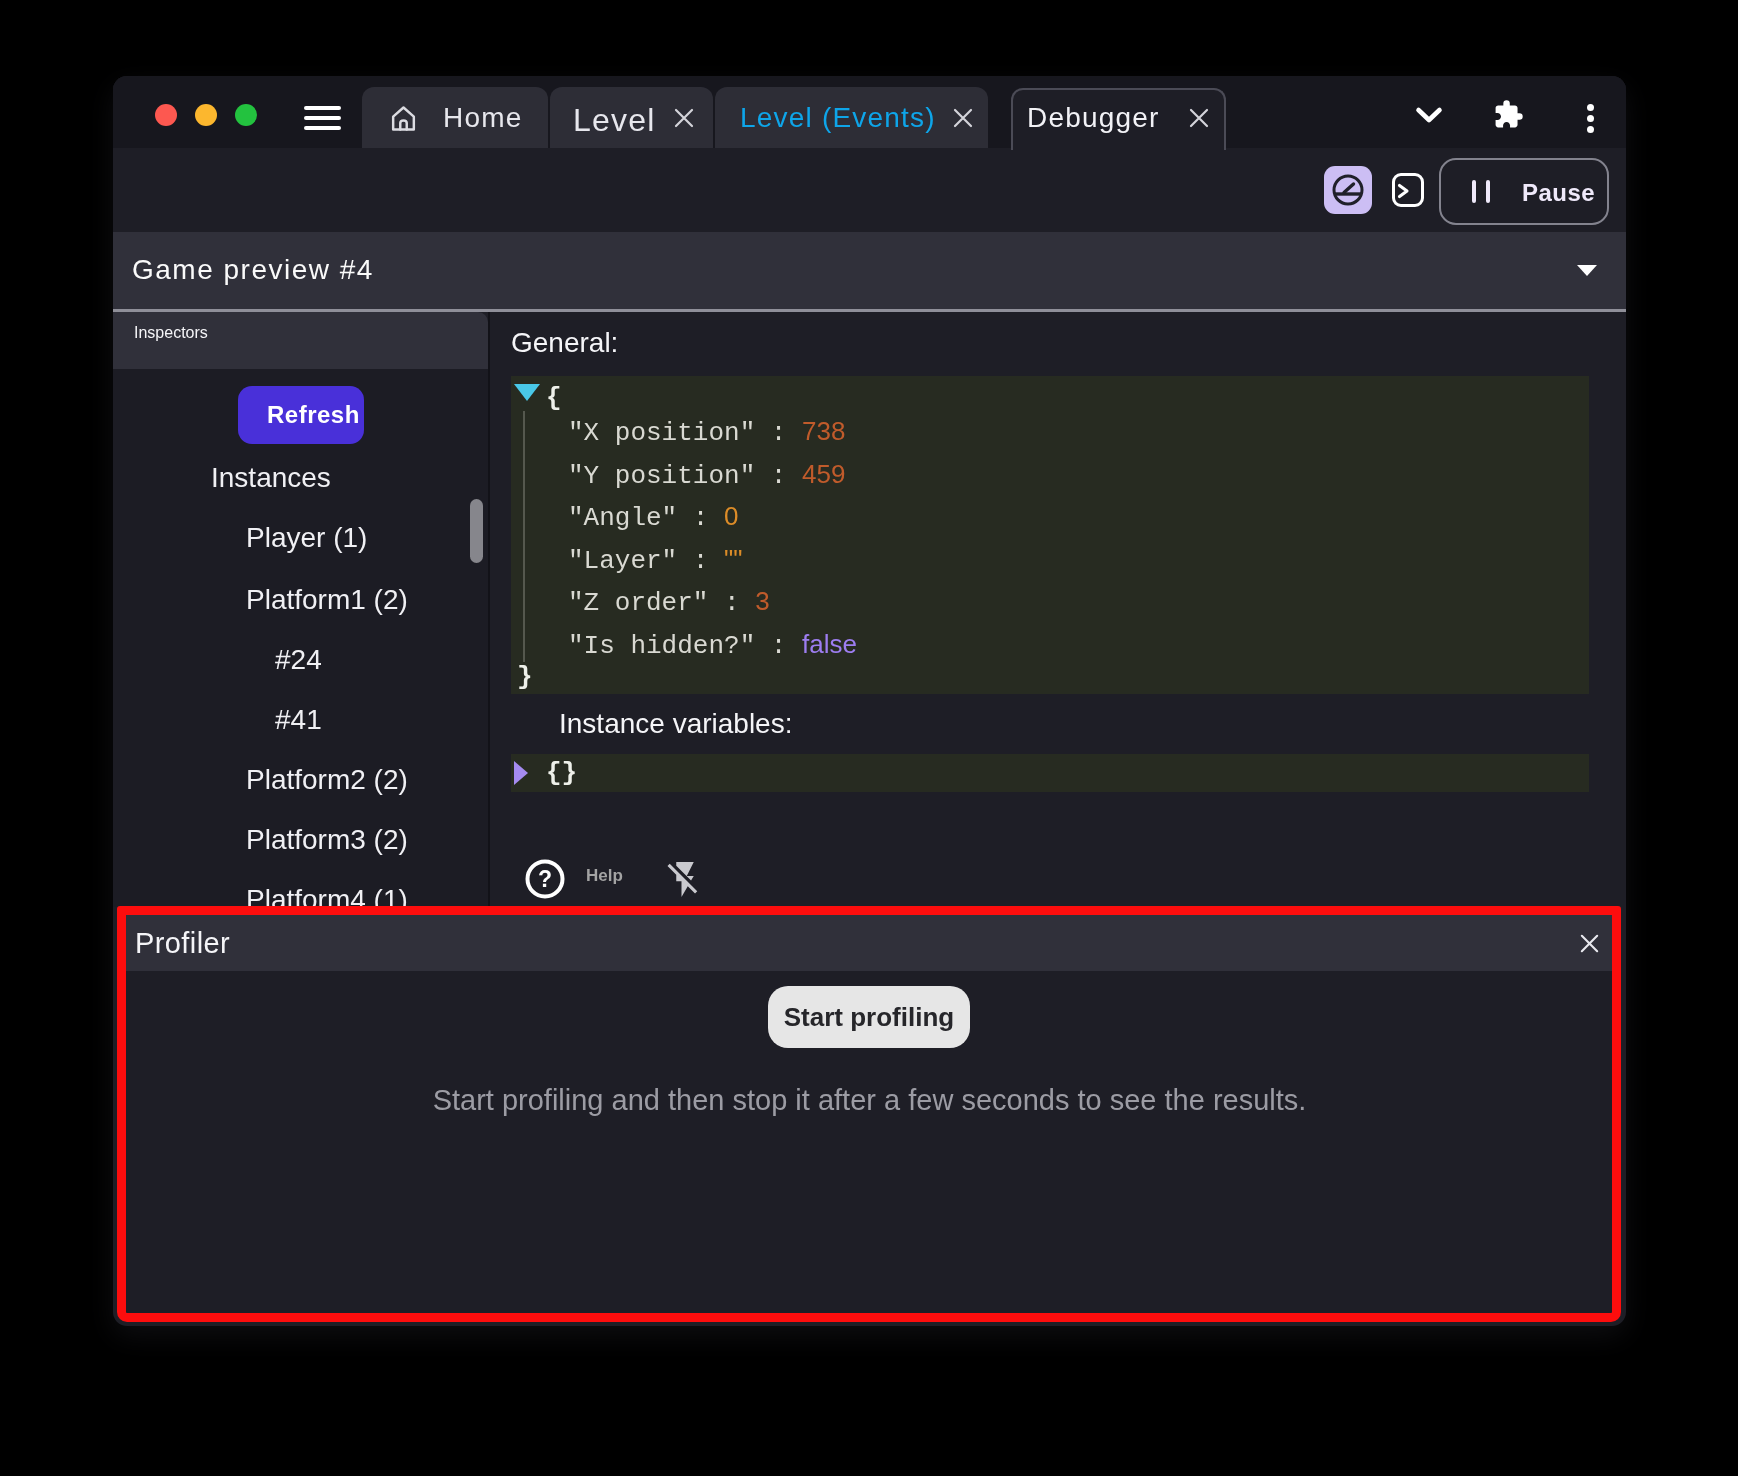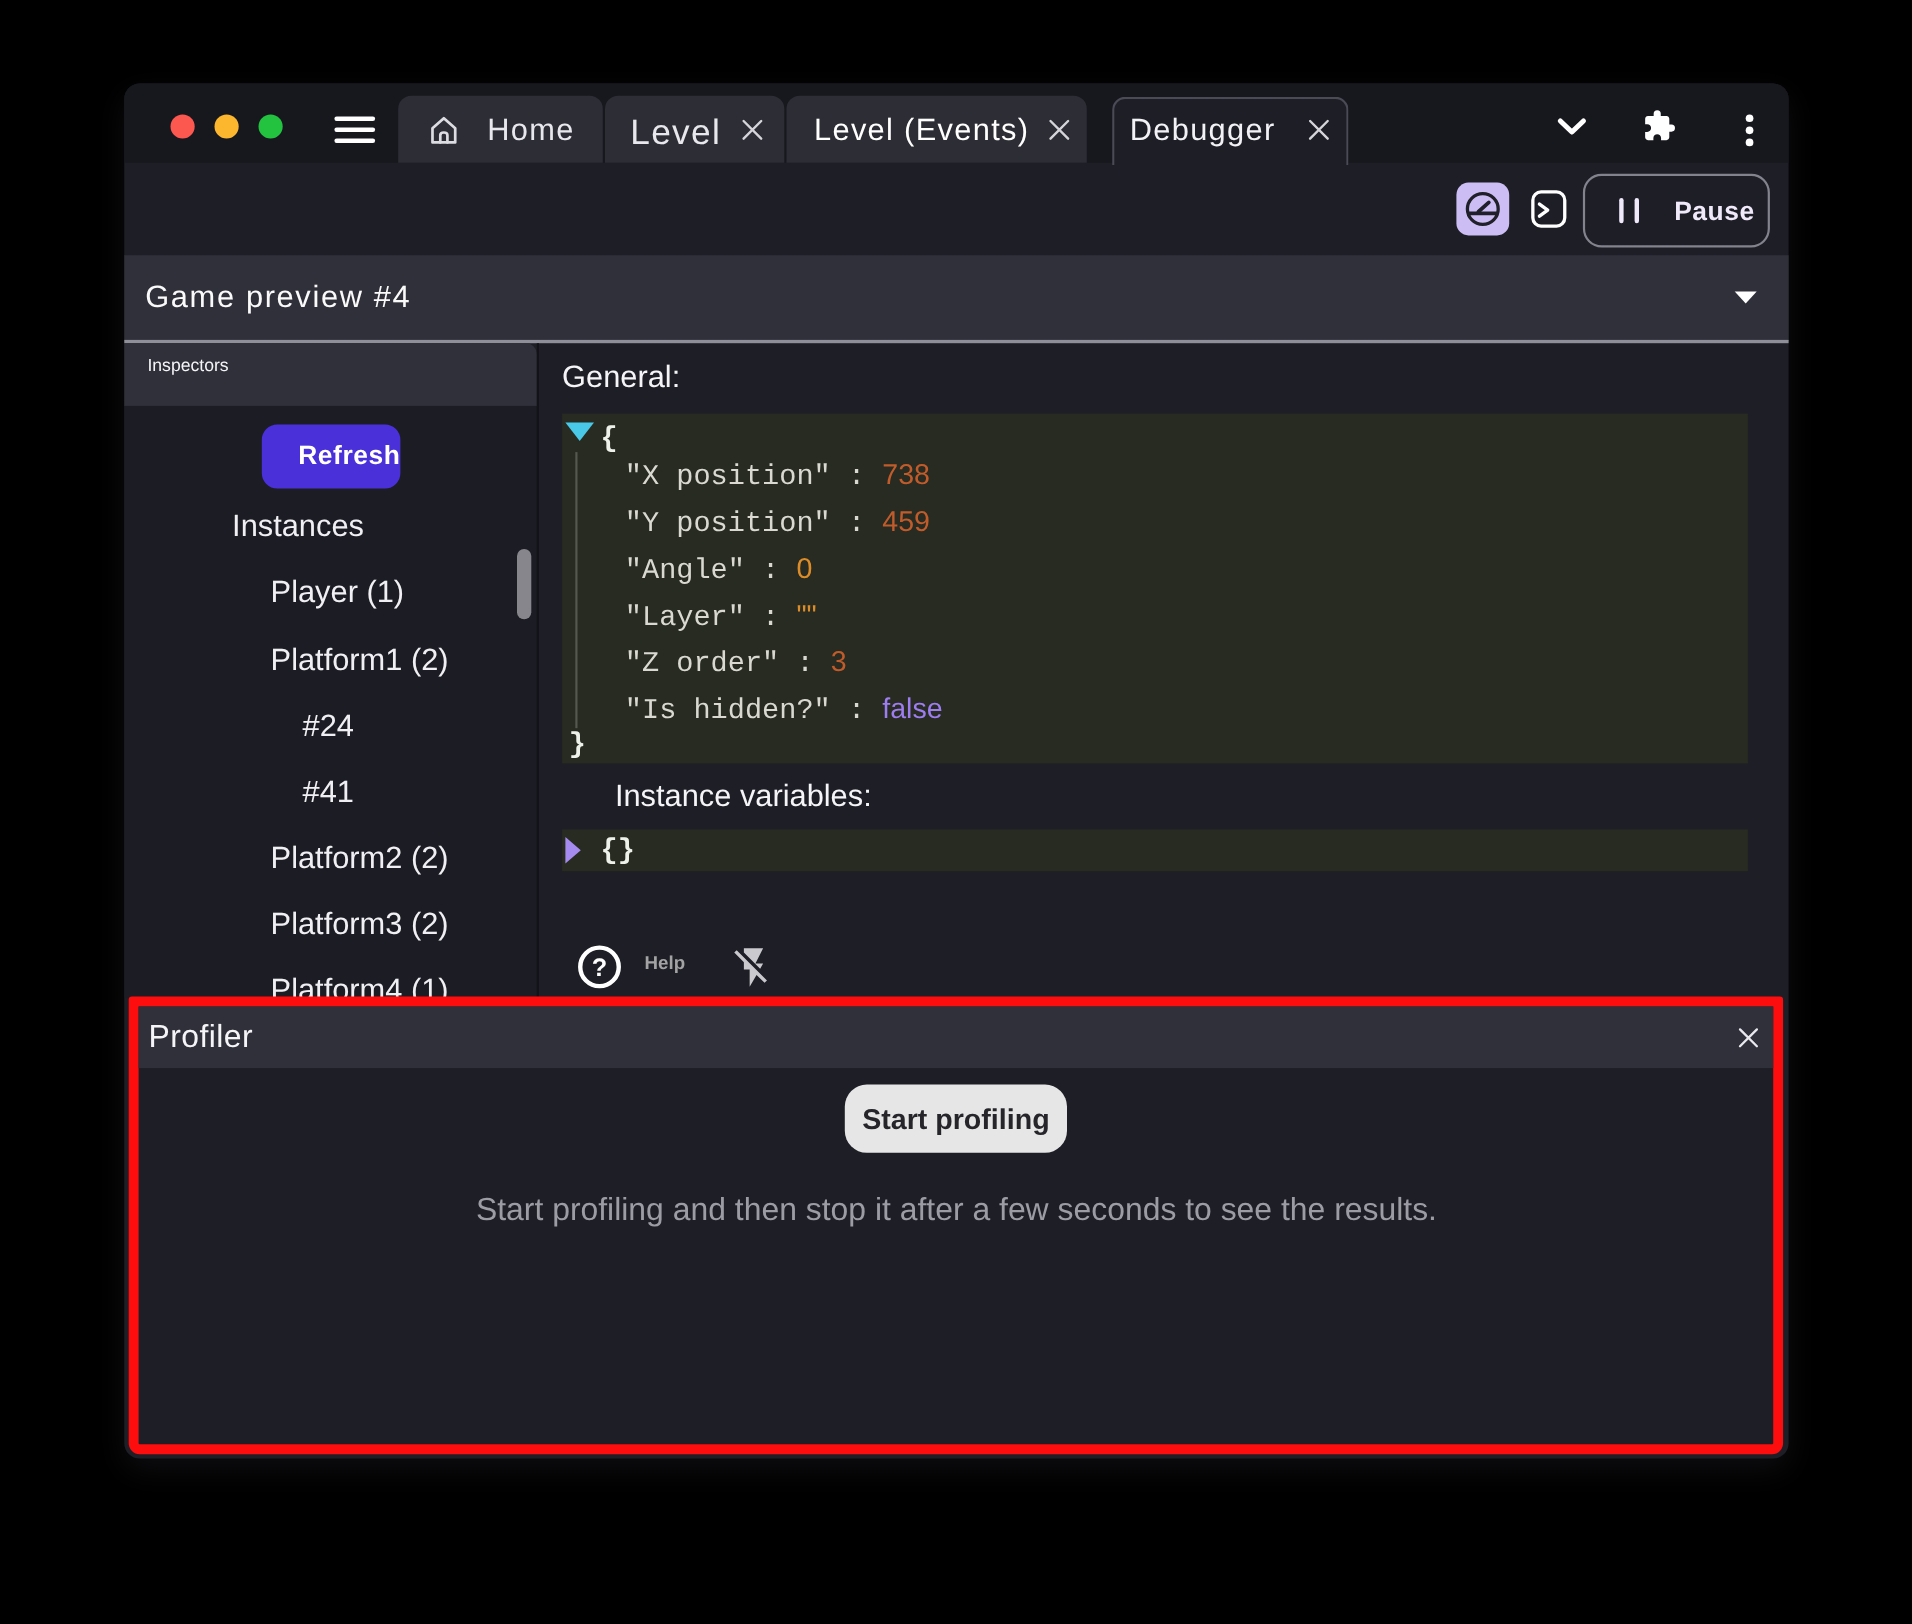--- a/index.html
+++ b/index.html
@@ -29,21 +29,21 @@
 
 <svg class="abs" style="left:388px;top:103px;" width="31" height="31" viewBox="0 0 24 24" fill="none" stroke="#dcdce2" stroke-width="1.9" stroke-linejoin="round" stroke-linecap="round">
   <path d="M4 10.5 L12 3.5 L20 10.5 L20 20.5 L4 20.5 Z"></path>
   <path d="M9.5 20.5 L9.5 15.5 Q9.5 13.5 12 13.5 Q14.5 13.5 14.5 15.5 L14.5 20.5"></path>
 </svg>
 <div class="abs" style="left:443px;top:102px;width:110px;height:32px;font-size:28px;letter-spacing:1.2px;color:#e7e7ed;">Home</div>
 <div class="abs" style="left:573px;top:102px;width:90px;height:32px;font-size:32px;letter-spacing:1.2px;color:#e7e7ed;">Level</div>
 <svg class="abs" style="left:672px;top:106px;" width="24" height="24" viewBox="0 0 24 24" stroke="#d4d4da" stroke-width="2.2" stroke-linecap="round">
     <path d="M4 4 L20 20 M20 4 L4 20"></path>
   </svg>
-<div class="abs" style="left:740px;top:102px;width:220px;height:32px;font-size:28px;letter-spacing:1.2px;color:#ffffff;">Level (Events)</div>
+<div class="abs" style="left:740px;top:102px;width:220px;height:32px;font-size:28px;letter-spacing:1.2px;color:#0ea5e9;">Level (Events)</div>
 <svg class="abs" style="left:951px;top:106px;" width="24" height="24" viewBox="0 0 24 24" stroke="#d4d4da" stroke-width="2.2" stroke-linecap="round">
     <path d="M4 4 L20 20 M20 4 L4 20"></path>
   </svg>
 <div class="abs" style="left:1027px;top:102px;width:160px;height:32px;font-size:28px;letter-spacing:1.2px;color:#f2f2f6;">Debugger</div>
 <svg class="abs" style="left:1187px;top:106px;" width="24" height="24" viewBox="0 0 24 24" stroke="#d4d4da" stroke-width="2.2" stroke-linecap="round">
     <path d="M4 4 L20 20 M20 4 L4 20"></path>
   </svg>
 
 <svg class="abs" style="left:1414px;top:102px;" width="30" height="26" viewBox="0 0 30 26" fill="none" stroke="#fff" stroke-width="4.6" stroke-linecap="round" stroke-linejoin="round">
     <path d="M4.5 8 L15 18 L25.5 8"></path>
@@ -73,21 +73,21 @@
 <div class="abs" style="left:113px;top:232px;width:1513px;height:78px;background:#30303a;"></div>
 <div class="abs" style="left:132px;top:254px;width:400px;height:32px;font-size:28px;letter-spacing:1.5px;color:#fafafa;">Game preview #4</div>
 <div class="abs" style="left:1577px;top:265px;width:0;height:0;border-left:10.5px solid transparent;border-right:10.5px solid transparent;border-top:11.5px solid #fff;"></div>
 
 <div class="abs" style="left:113px;top:309px;width:1513px;height:3px;background:#8f8f99;"></div>
 <div class="abs" style="left:113px;top:312px;width:375px;height:57px;background:#30303a;border-radius:0 10px 0 0;"></div>
 <div class="abs" style="left:134px;top:324px;width:300px;height:32px;font-size:16px;color:#f5f5f8;">Inspectors</div>
 <div class="abs" style="left:113px;top:369px;width:375px;height:538px;background:#1c1c24;"></div>
 <div class="abs" style="left:488px;top:312px;width:2px;height:595px;background:#121218;"></div>
 
-<div class="abs" style="left:238px;top:386px;width:126px;height:58px;border-radius:14px;background:#4930d9;color:#fff;font-size:24px;font-weight:bold;letter-spacing:0.5px;text-align:right;line-height:58px;">Refresh</div>
+<div class="abs" style="left:238px;top:386px;width:126px;height:58px;border-radius:14px;background:#4930d9;color:#fff;font-size:24px;font-weight:bold;letter-spacing:0.5px;text-align:left;line-height:58px;padding-left:29px;">Refresh</div>
 
 <div class="abs" style="left:211px;top:461px;height:33px;line-height:33px;font-size:28px;color:#f0f0f4;">Instances</div>
 <div class="abs" style="left:246px;top:521px;height:33px;line-height:33px;font-size:28px;color:#f0f0f4;">Player (1)</div>
 <div class="abs" style="left:246px;top:583px;height:33px;line-height:33px;font-size:28px;color:#f0f0f4;text-align:center;">Platform1 (2)</div>
 <div class="abs" style="left:275px;top:643px;height:33px;line-height:33px;font-size:28px;color:#f0f0f4;">#24</div>
 <div class="abs" style="left:275px;top:703px;height:33px;line-height:33px;font-size:28px;color:#f0f0f4;">#41</div>
 <div class="abs" style="left:246px;top:763px;height:33px;line-height:33px;font-size:28px;color:#f0f0f4;">Platform2 (2)</div>
 <div class="abs" style="left:246px;top:823px;height:33px;line-height:33px;font-size:28px;color:#f0f0f4;">Platform3 (2)</div>
 <div class="abs" style="left:246px;top:883px;height:33px;line-height:33px;font-size:28px;color:#f0f0f4;">Platform4 (1)</div>
 

